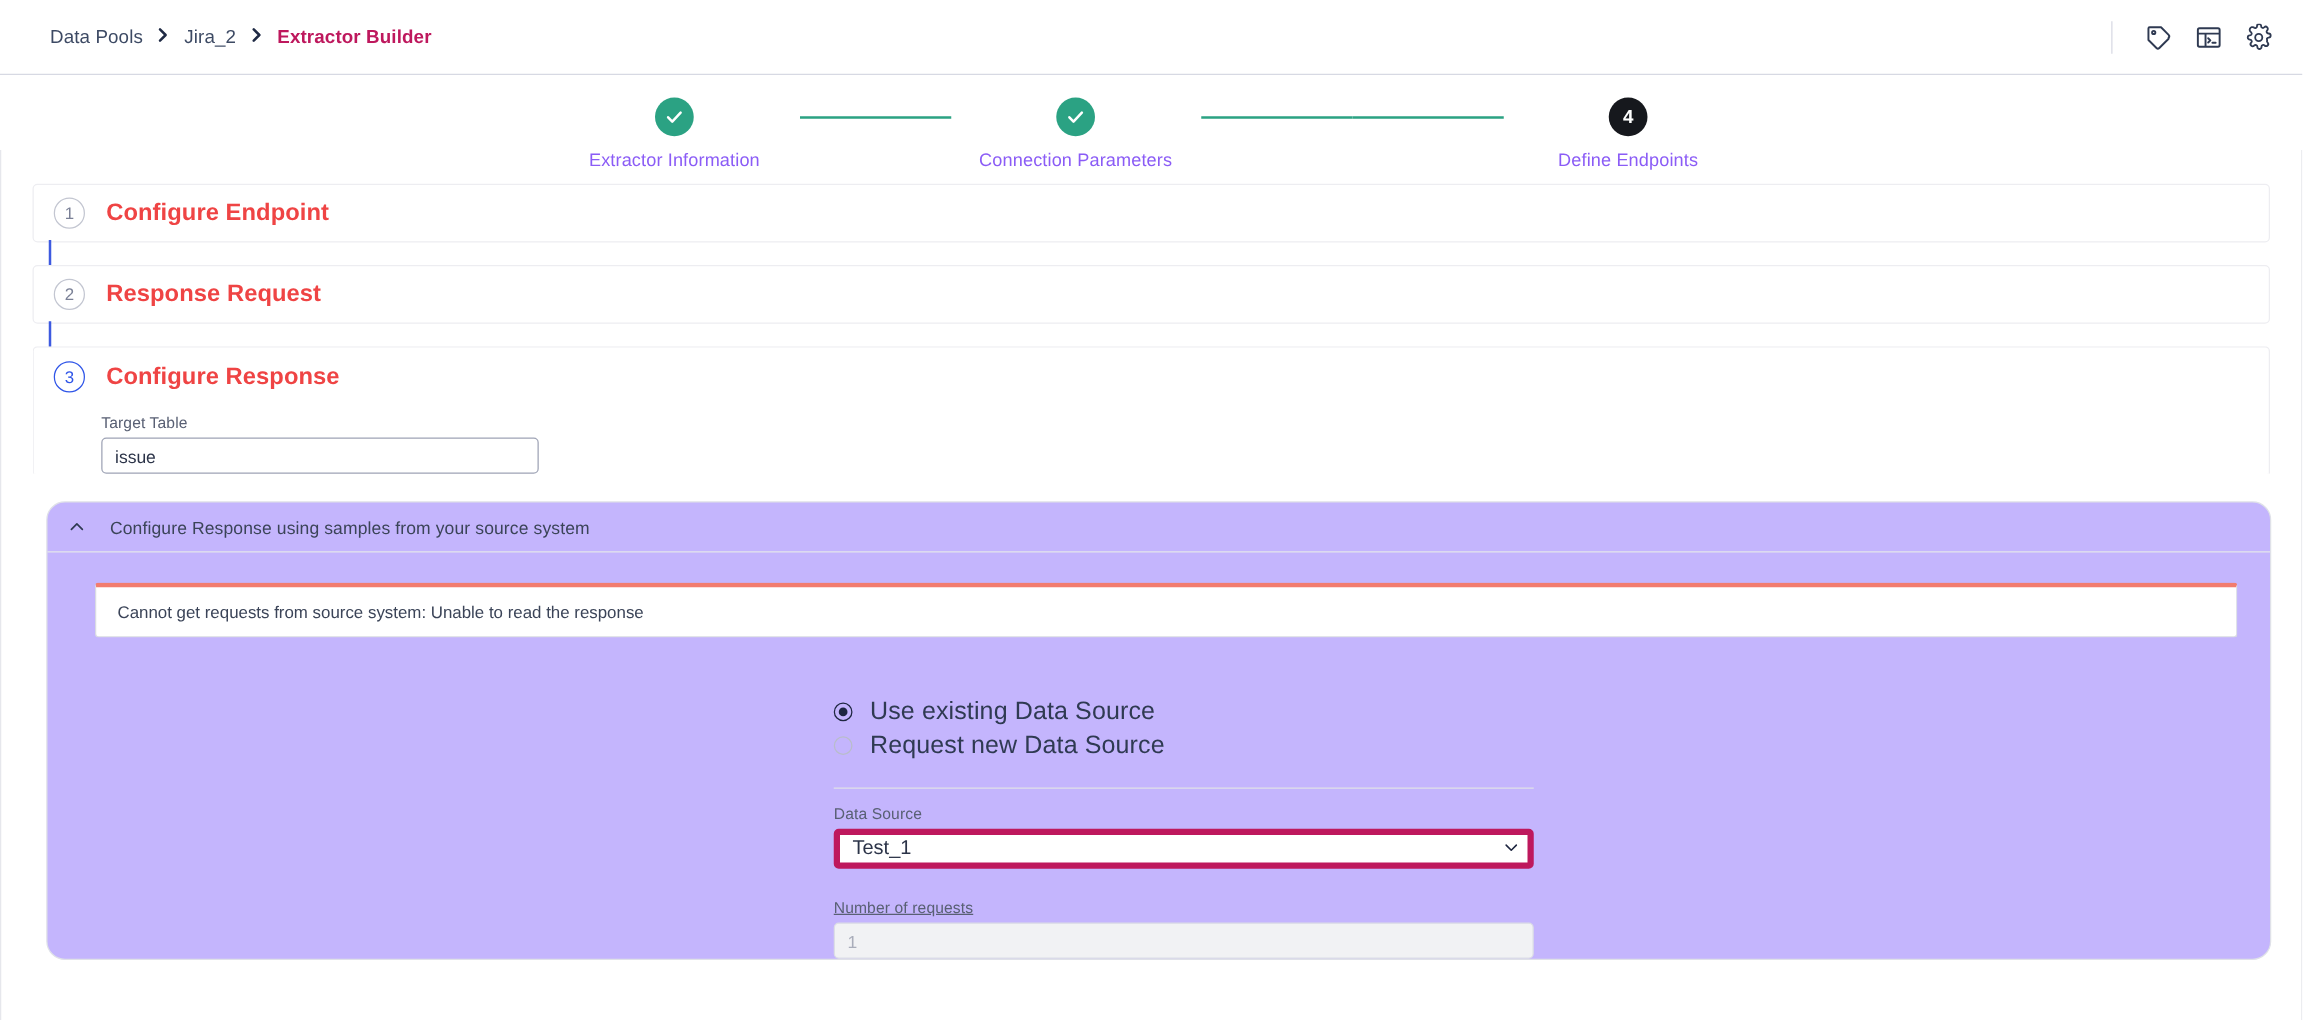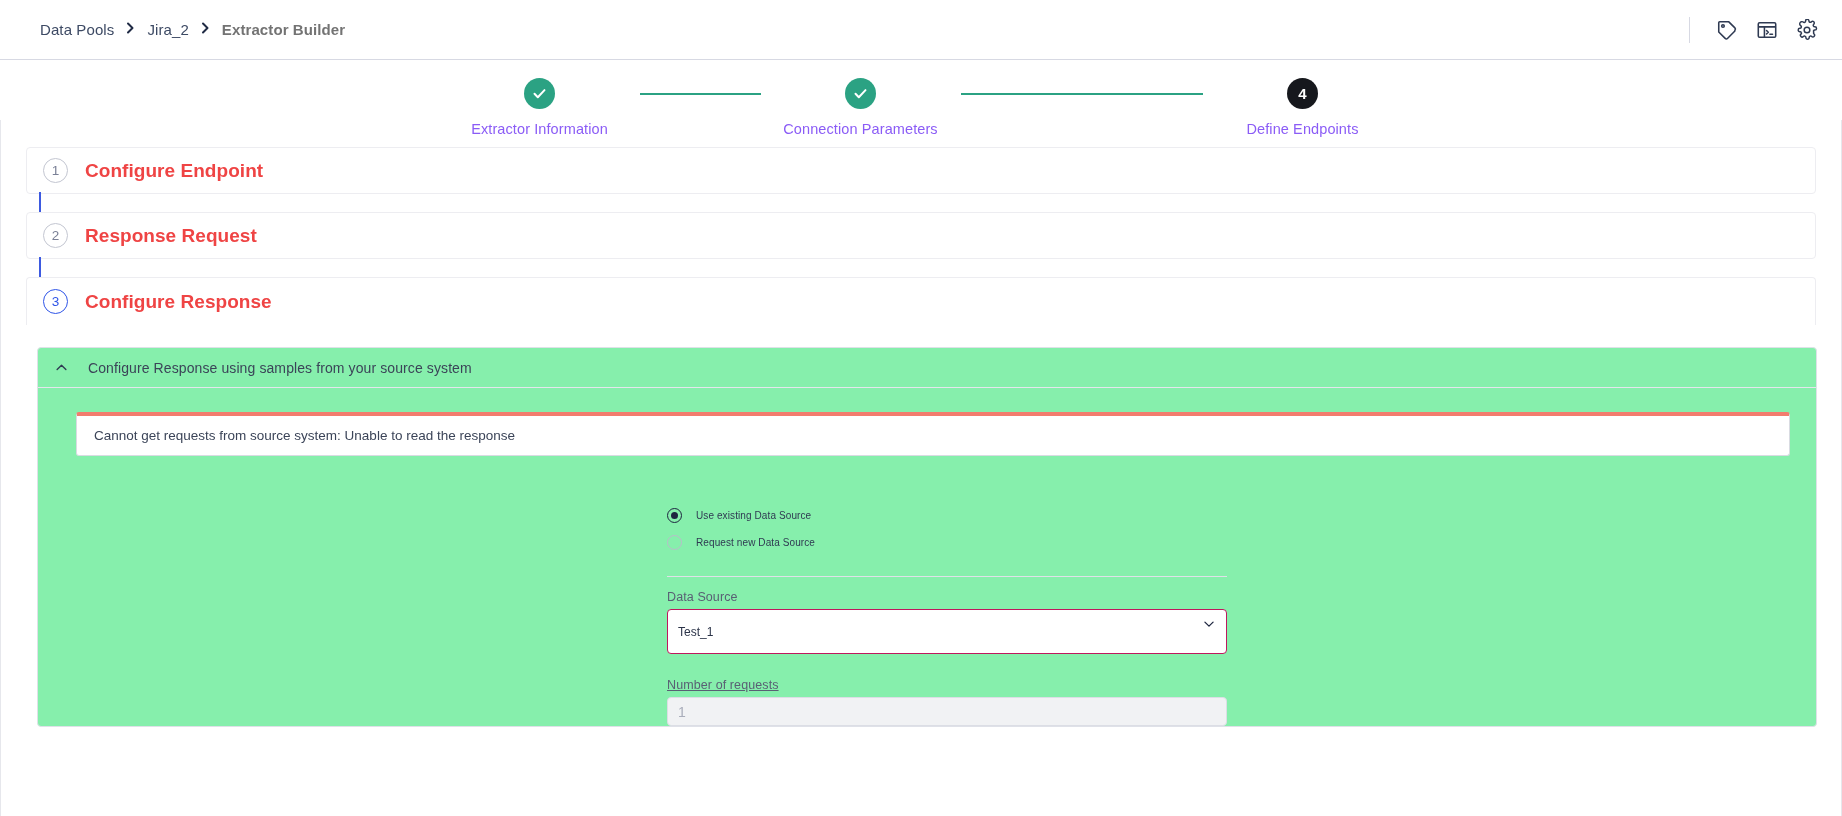--- a/index.html
+++ b/index.html
@@ -18,21 +18,21 @@
     height: 60px;
     border-bottom: 1px solid #d7d9e3;
     display: flex;
     align-items: center;
     padding: 0 24px 0 28px;
     background: #fff;
     position: relative;
   }
   .breadcrumb { display: flex; align-items: center; gap: 12px; font-size: 15px; margin-left: 12px; }
   .crumb { color: #3d4a64; letter-spacing: .1px; }
-  .crumb.active { color: #737373; font-weight: 700; }
+  .crumb.active { color: #be185d; font-weight: 700; }
   .crumb-sep {
     color: #1f2a44; font-size: 12px; font-weight: 700;
     display: inline-block; line-height: 1; transform: translateY(-1px);
   }
   .topbar-right {
     margin-left: auto; display: flex; align-items: center; gap: 18px;
   }
   .vdiv { width: 1px; height: 26px; background: #d7d9e3; margin-right: 8px; }
   .ticon { width: 22px; height: 22px; display: block; color: #2f3a52; cursor: pointer; }
 
@@ -98,22 +98,22 @@
     border: 1px solid #9ea3b5; border-radius: 4px;
     padding: 0 10px; font-size: 14px; color: #2b3348;
     font-family: "Liberation Sans", sans-serif;
     background: #fff; outline: none;
   }
 
   
   .card {
     margin: 22px 26px 0 37px;
     border: 1px solid #dfe1e8;
-    border-radius: 4px;
-    background: #86efac;
+    border-radius: 15px;
+    background: #c4b5fd;
     width: 1780px;
   }
   .card-head {
     height: 40px; display: flex; align-items: center;
     padding-left: 16px; border-bottom: 1px solid #e4e6ec;
     cursor: pointer;
   }
   .chev {
     width: 15px; height: 15px; color: #2f3a52; margin-right: 19px; display: block;
   }
@@ -138,29 +138,29 @@
   .form-col { width: 600px; margin: 46px auto 0 auto; padding-left: 40px; }
   .radio-row { display: flex; align-items: center; height: 27px; cursor: pointer; }
   .radio {
     width: 15px; height: 15px; border-radius: 50%;
     border: 1.6px solid #1e2640; margin-right: 14px;
     display: flex; align-items: center; justify-content: center;
     flex: 0 0 auto;
   }
   .radio.off { border-color: #b9bdca; }
   .radio-dot { width: 7px; height: 7px; border-radius: 50%; background: #1e2640; }
-  .radio-label { font-size: 10px; color: #2f3a52; letter-spacing: .1px; }
+  .radio-label { font-size: 20px; color: #2f3a52; letter-spacing: .1px; }
   .hr { height: 1px; background: #dfe1e8; margin: 20px 0 13px 0; }
 
   .select-wrap { position: relative; width: 100%; }
   .select-box {
-    width: 100%; height: 45px;
-    border: 1px solid #be185d; border-radius: 4px;
+    width: 100%; height: 32px;
+    border: 5px solid #be185d; border-radius: 4px;
     display: flex; align-items: center; padding: 0 10px;
-    font-size: 12px; color: #2b3348; background: #fff; cursor: pointer;
+    font-size: 16px; color: #2b3348; background: #fff; cursor: pointer;
   }
   .select-chev {
     position: absolute; right: 11px; top: 8px;
     width: 14px; height: 14px; color: #1e2640;
   }
   .disabled-input {
     width: 100%; height: 29px;
     border: 1px solid #dcdee5; border-radius: 4px;
     background: #f1f2f4; padding: 0 10px;
     font-size: 14px; color: #a9adba;
@@ -276,20 +276,24 @@
     </div>
 
     <div class="sec-gap"></div>
 
     <div class="sec-row open">
       <div class="sec-head">
         <span class="sec-num active">3</span>
         <span class="sec-title">Configure Response</span>
       </div>
 
+      <div class="resp-body">
+        <div class="field-label">Target Table</div>
+        <input class="text-input" type="text" value="issue" style="">
+      </div>
     </div>
 
     <div class="card">
       <div class="card-head">
         <svg class="chev" viewBox="0 0 24 24" fill="none" stroke="currentColor" stroke-width="2.2" stroke-linecap="round" stroke-linejoin="round">
             <path d="M5 15.2 12 8.3l7 6.9"></path>
           </svg>
         <span class="card-head-title">Configure Response using samples from your source system</span>
       </div>
 

